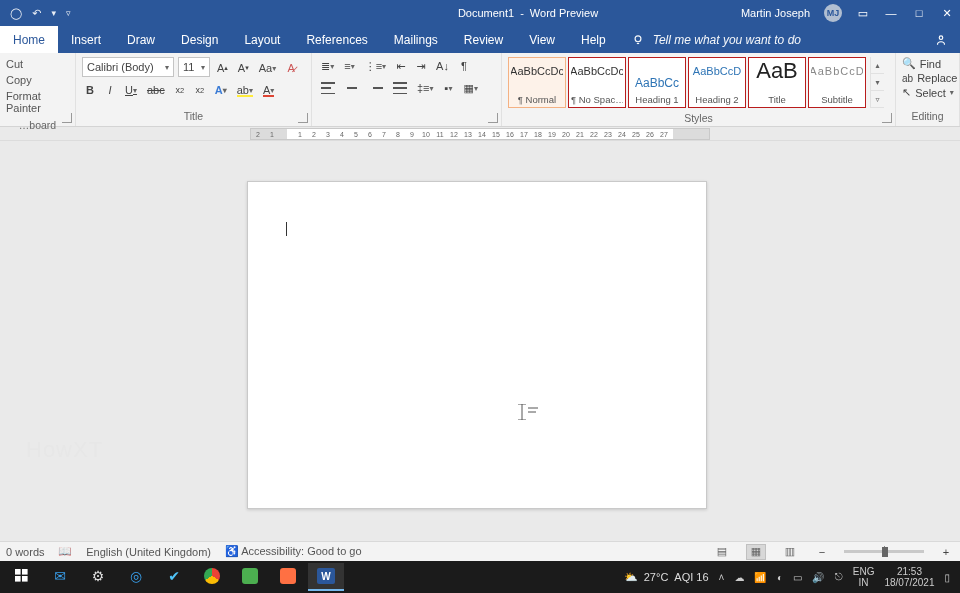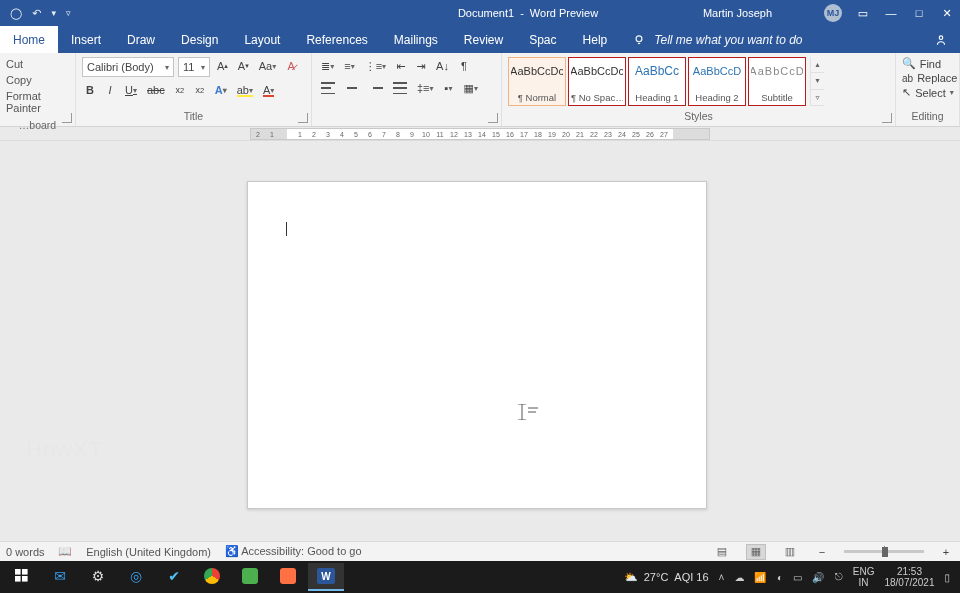--- a/index.html
+++ b/index.html
@@ -4,21 +4,21 @@
 <style>
 * { margin: 0; padding: 0; box-sizing: border-box; font-family: "Segoe UI", Tahoma, sans-serif; user-select: none; }
 html, body { width: 960px; height: 593px; overflow: hidden; background: #f0f0f0; }
 
 
 .titlebar { height: 26px; background: #2b579a; color: #fff; display: flex; align-items: center; font-size: 11px; position: relative; }
 .titlebar .qat { display: flex; align-items: center; gap: 10px; padding-left: 10px; }
 .titlebar .qat span { opacity: .9; }
 .titlebar .doc-title { position: absolute; left: 50%; transform: translateX(-50%); display: flex; gap: 6px; margin-left: 48px; }
 .titlebar .right { position: absolute; right: 6px; display: flex; align-items: center; gap: 14px; }
-.avatar-badge { width: 18px; height: 18px; border-radius: 50%; background: #b0bed1; color: #2b579a; display: inline-flex; align-items: center; justify-content: center; font-size: 9px; font-weight: 600; margin-left: 38px; }
+.avatar-badge { width: 18px; height: 18px; border-radius: 50%; background: #b0bed1; color: #2b579a; display: inline-flex; align-items: center; justify-content: center; font-size: 9px; font-weight: 600; }
 .winbtn { width: 14px; text-align: center; }
 
 
 .tabs { height: 27px; background: #2b579a; color: #fff; display: flex; align-items: stretch; font-size: 12px; }
 .tab { padding: 0 13px; display: flex; align-items: center; cursor: pointer; }
 .tab.active { background: #fff; color: #2b579a; }
 .tellme { display: flex; align-items: center; gap: 8px; margin-left: 12px; font-size: 12px; opacity: .95; font-style: italic; }
 .tellme svg { width: 14px; height: 14px; }
 .tabs .share { margin-left: auto; padding-right: 12px; display: flex; align-items: center; }
 
@@ -30,21 +30,21 @@
 .group .body { flex: 1; display: flex; padding: 4px 6px; gap: 4px; font-size: 11px; color: #444; }
 
 
 .clipboard { width: 76px; }
 .clipboard .body { flex-direction: column; gap: 2px; }
 .clip-item { font-size: 11px; color: #555; padding: 1px 0; }
 
 
 .fontgrp { width: 236px; }
 .fontgrp .body { flex-direction: column; gap: 4px; }
-.row { display: flex; align-items: flex-start; gap: 4px; }
+.row { display: flex; align-items: flex-end; gap: 4px; }
 .combo { border: 1px solid #c4c4c4; background: #fff; height: 20px; display: flex; align-items: center; padding: 0 4px; font-size: 11px; }
 .combo.font { width: 92px; justify-content: space-between; }
 .combo.size { width: 32px; justify-content: space-between; }
 .chev { font-size: 8px; color: #666; }
 .ibtn { min-width: 16px; height: 18px; display: inline-flex; align-items: center; justify-content: center; border: 1px solid transparent; border-radius: 2px; font-size: 11px; color: #444; cursor: pointer; padding: 0 2px; }
 .ibtn.bold { font-weight: 700; }
 .ibtn.italic { font-style: italic; }
 .under { text-decoration: underline; }
 .strike { text-decoration: line-through; }
 .sub { font-size: 9px; }
@@ -56,21 +56,21 @@
 .paragrp .body { flex-direction: column; gap: 4px; }
 .align-icon { width: 14px; height: 12px; display: inline-flex; flex-direction: column; justify-content: space-between; }
 .align-icon i { display:block; height:1.5px; background:#555; }
 
 
 .stylesgrp { flex: 1; }
 .stylesgrp .body { gap: 2px; align-items: stretch; }
 .style-card { width: 58px; border: 1px solid #b91c1c; background: #fff; display: flex; flex-direction: column; justify-content: space-between; padding: 2px 2px; text-align: center; cursor: pointer; }
 .style-card.sel { border-color: #f4b183; background: #fdf2e9; }
 .style-prev { font-size: 11px; color: #333; height: 22px; display: flex; align-items: center; justify-content: center; overflow: hidden; white-space: nowrap; }
-.style-prev.h1 { font-size: 12px; color: #2e74b5; }
+.style-prev.h1 { font-size: 12px; color: #2e74b5; margin-top: 12px; }
 .style-prev.h2 { font-size: 11px; color: #2e74b5; }
 .style-prev.title { font-size: 22px; color: #222; }
 .style-prev.sub { font-size: 11px; color: #888; letter-spacing: 1px; }
 .style-name { font-size: 9.5px; color: #555; white-space: nowrap; overflow: hidden; }
 .style-scroll { width: 14px; display: flex; flex-direction: column; border-left: 1px solid #e1e1e1; margin-left: 2px; }
 .style-scroll div { flex:1; display:flex; align-items:center; justify-content:center; font-size:8px; color:#666; border-bottom:1px solid #e1e1e1; }
 
 
 .editgrp { width: 64px; }
 .editgrp .body { flex-direction: column; gap: 2px; font-size: 11px; }
@@ -135,21 +135,21 @@
 
 <div class="tabs">
   <div class="tab active">Home</div>
   <div class="tab">Insert</div>
   <div class="tab">Draw</div>
   <div class="tab">Design</div>
   <div class="tab">Layout</div>
   <div class="tab">References</div>
   <div class="tab">Mailings</div>
   <div class="tab">Review</div>
-  <div class="tab">Spac</div>
+  <div class="tab">View</div>
   <div class="tab">Help</div>
   <div class="tellme">
     <svg viewBox="0 0 24 24" fill="none" stroke="#fff" stroke-width="2">
         <circle cx="12" cy="10" r="5"></circle>
         <path d="M10 18h4"></path>
       </svg>
     <span>Tell me what you want to do</span>
   </div>
   <div class="share">
     <svg width="14" height="14" viewBox="0 0 24 24" fill="none" stroke="#fff" stroke-width="2">
@@ -265,20 +265,24 @@
           <div class="style-prev ">AaBbCcDc</div>
           <div class="style-name">¶ No Spac…</div>
         </div>
         <div class="style-card">
           <div class="style-prev h1">AaBbCc</div>
           <div class="style-name">Heading 1</div>
         </div>
         <div class="style-card">
           <div class="style-prev h2">AaBbCcD</div>
           <div class="style-name">Heading 2</div>
+        </div>
+        <div class="style-card">
+          <div class="style-prev title">AaB</div>
+          <div class="style-name">Title</div>
         </div>
         <div class="style-card">
           <div class="style-prev sub">AaBbCcD</div>
           <div class="style-name">Subtitle</div>
         </div>
         <div class="style-scroll">
           <div>▴</div>
           <div>▾</div>
           <div>▿</div>
         </div>

